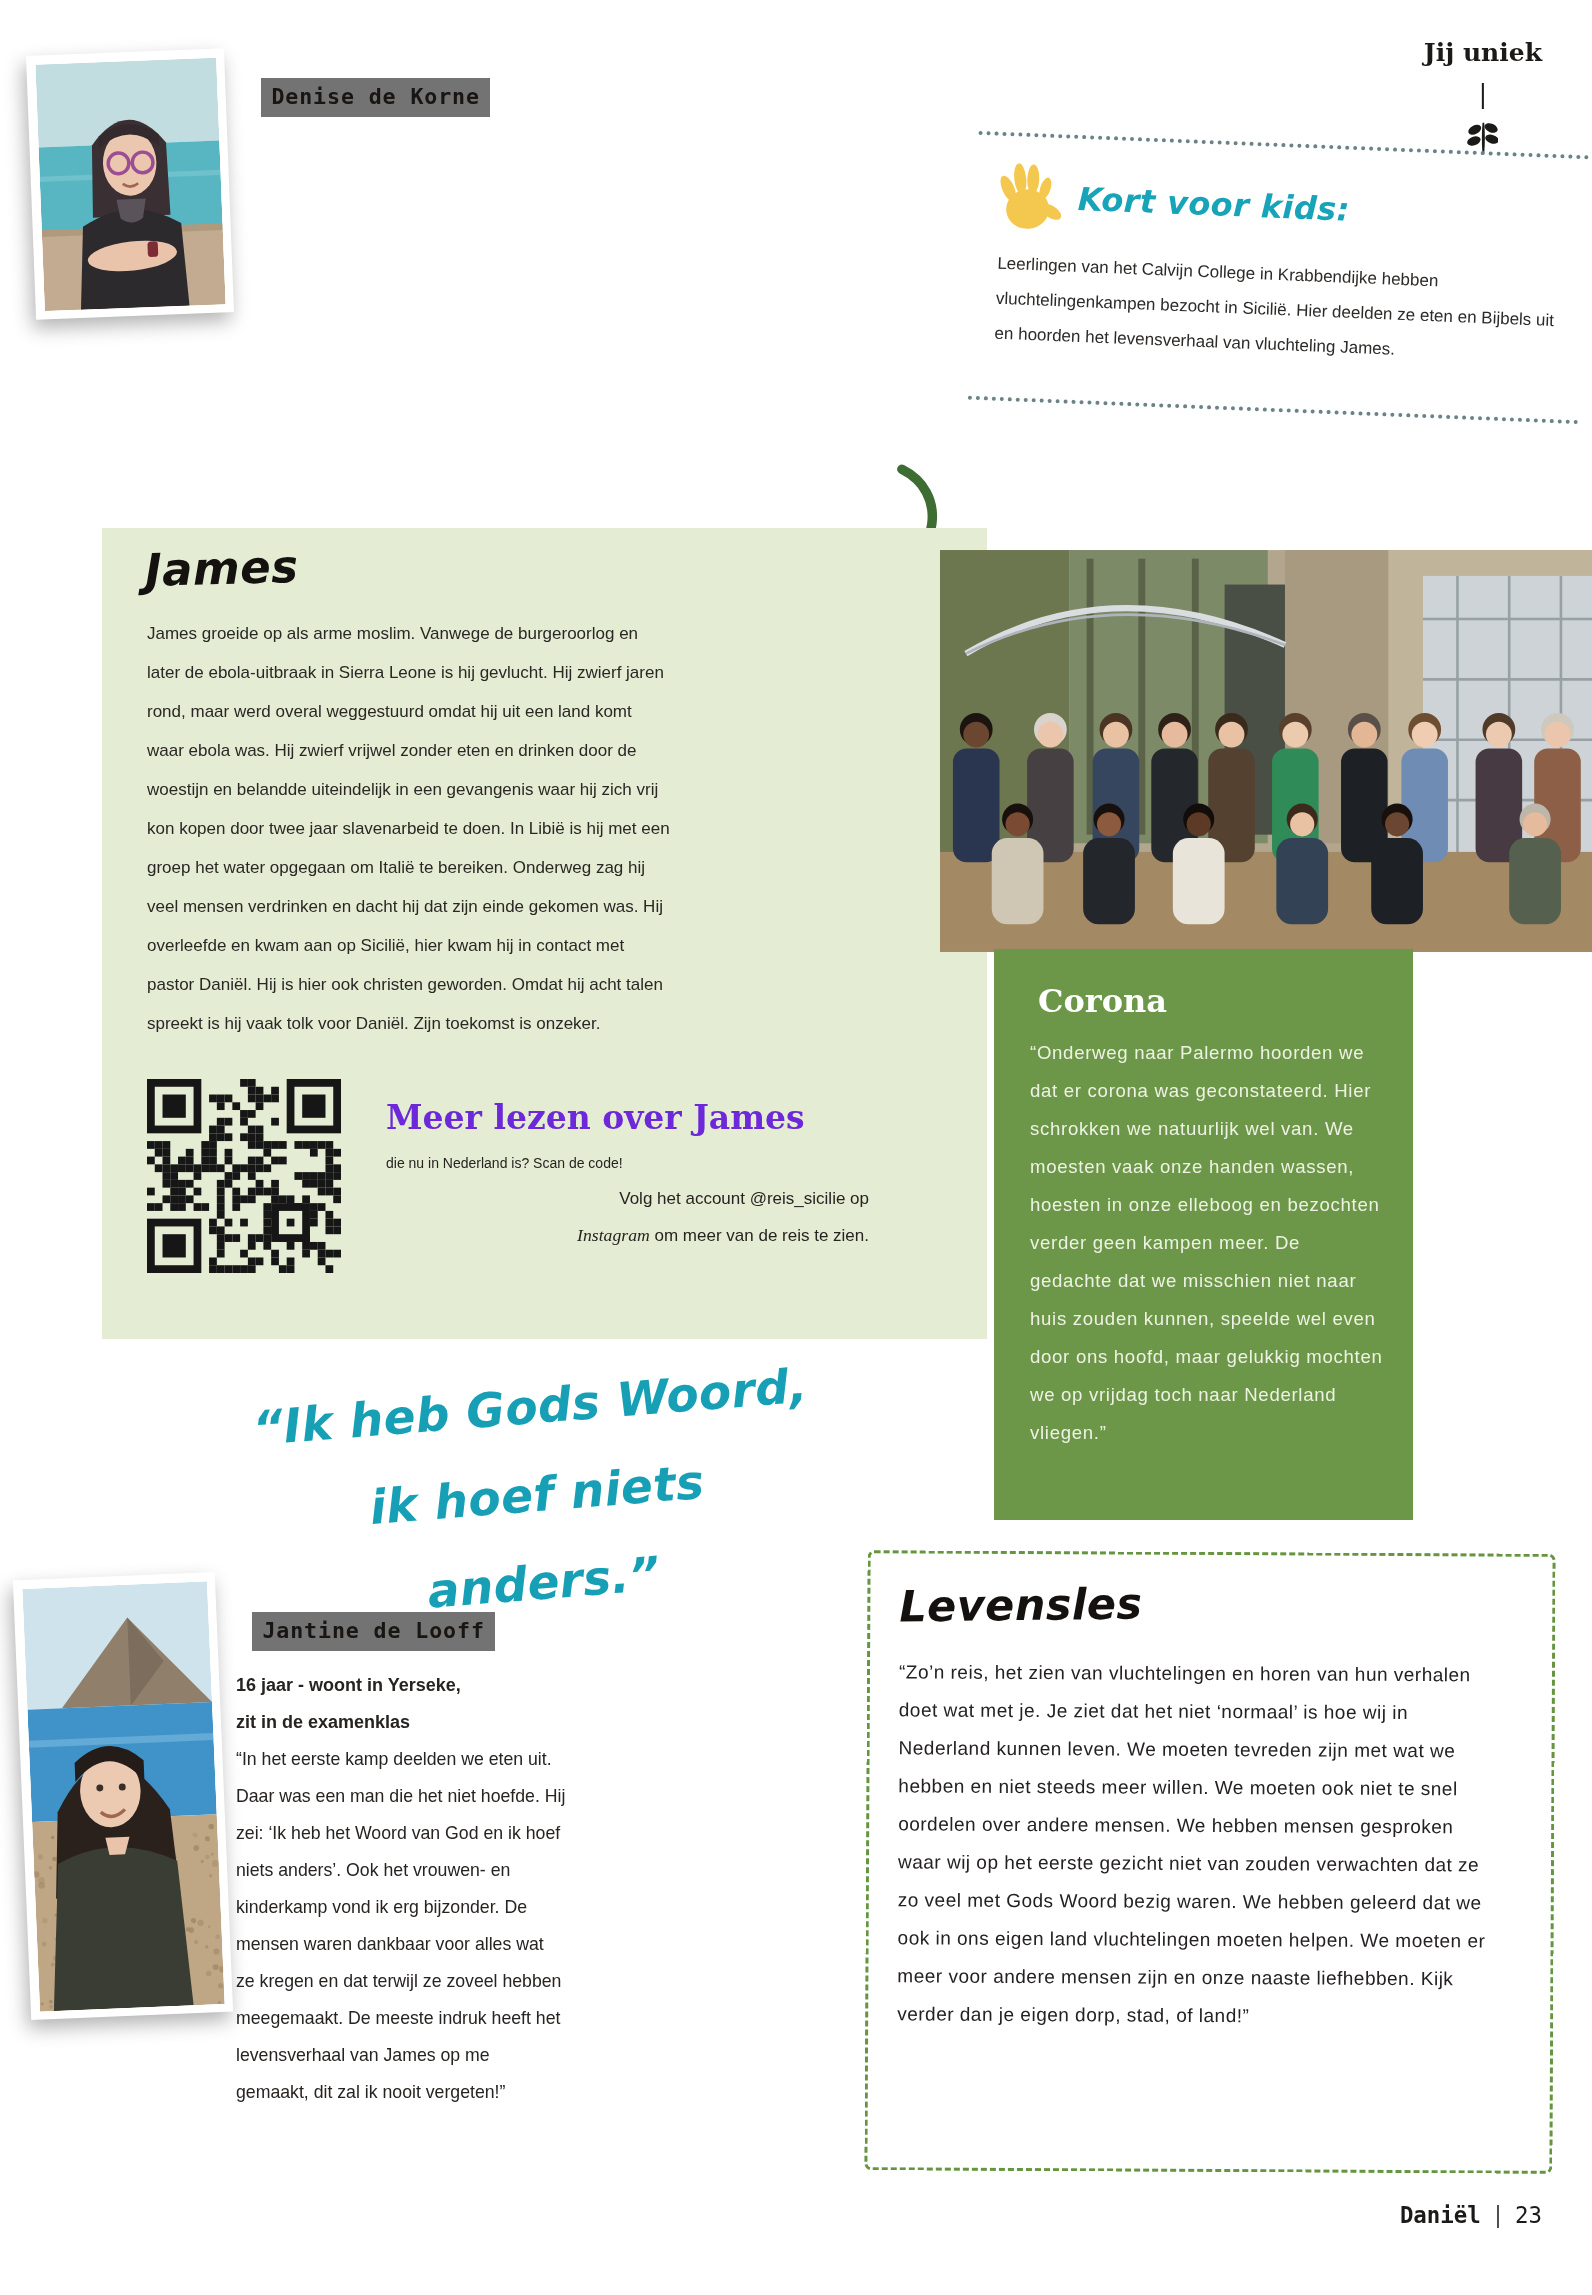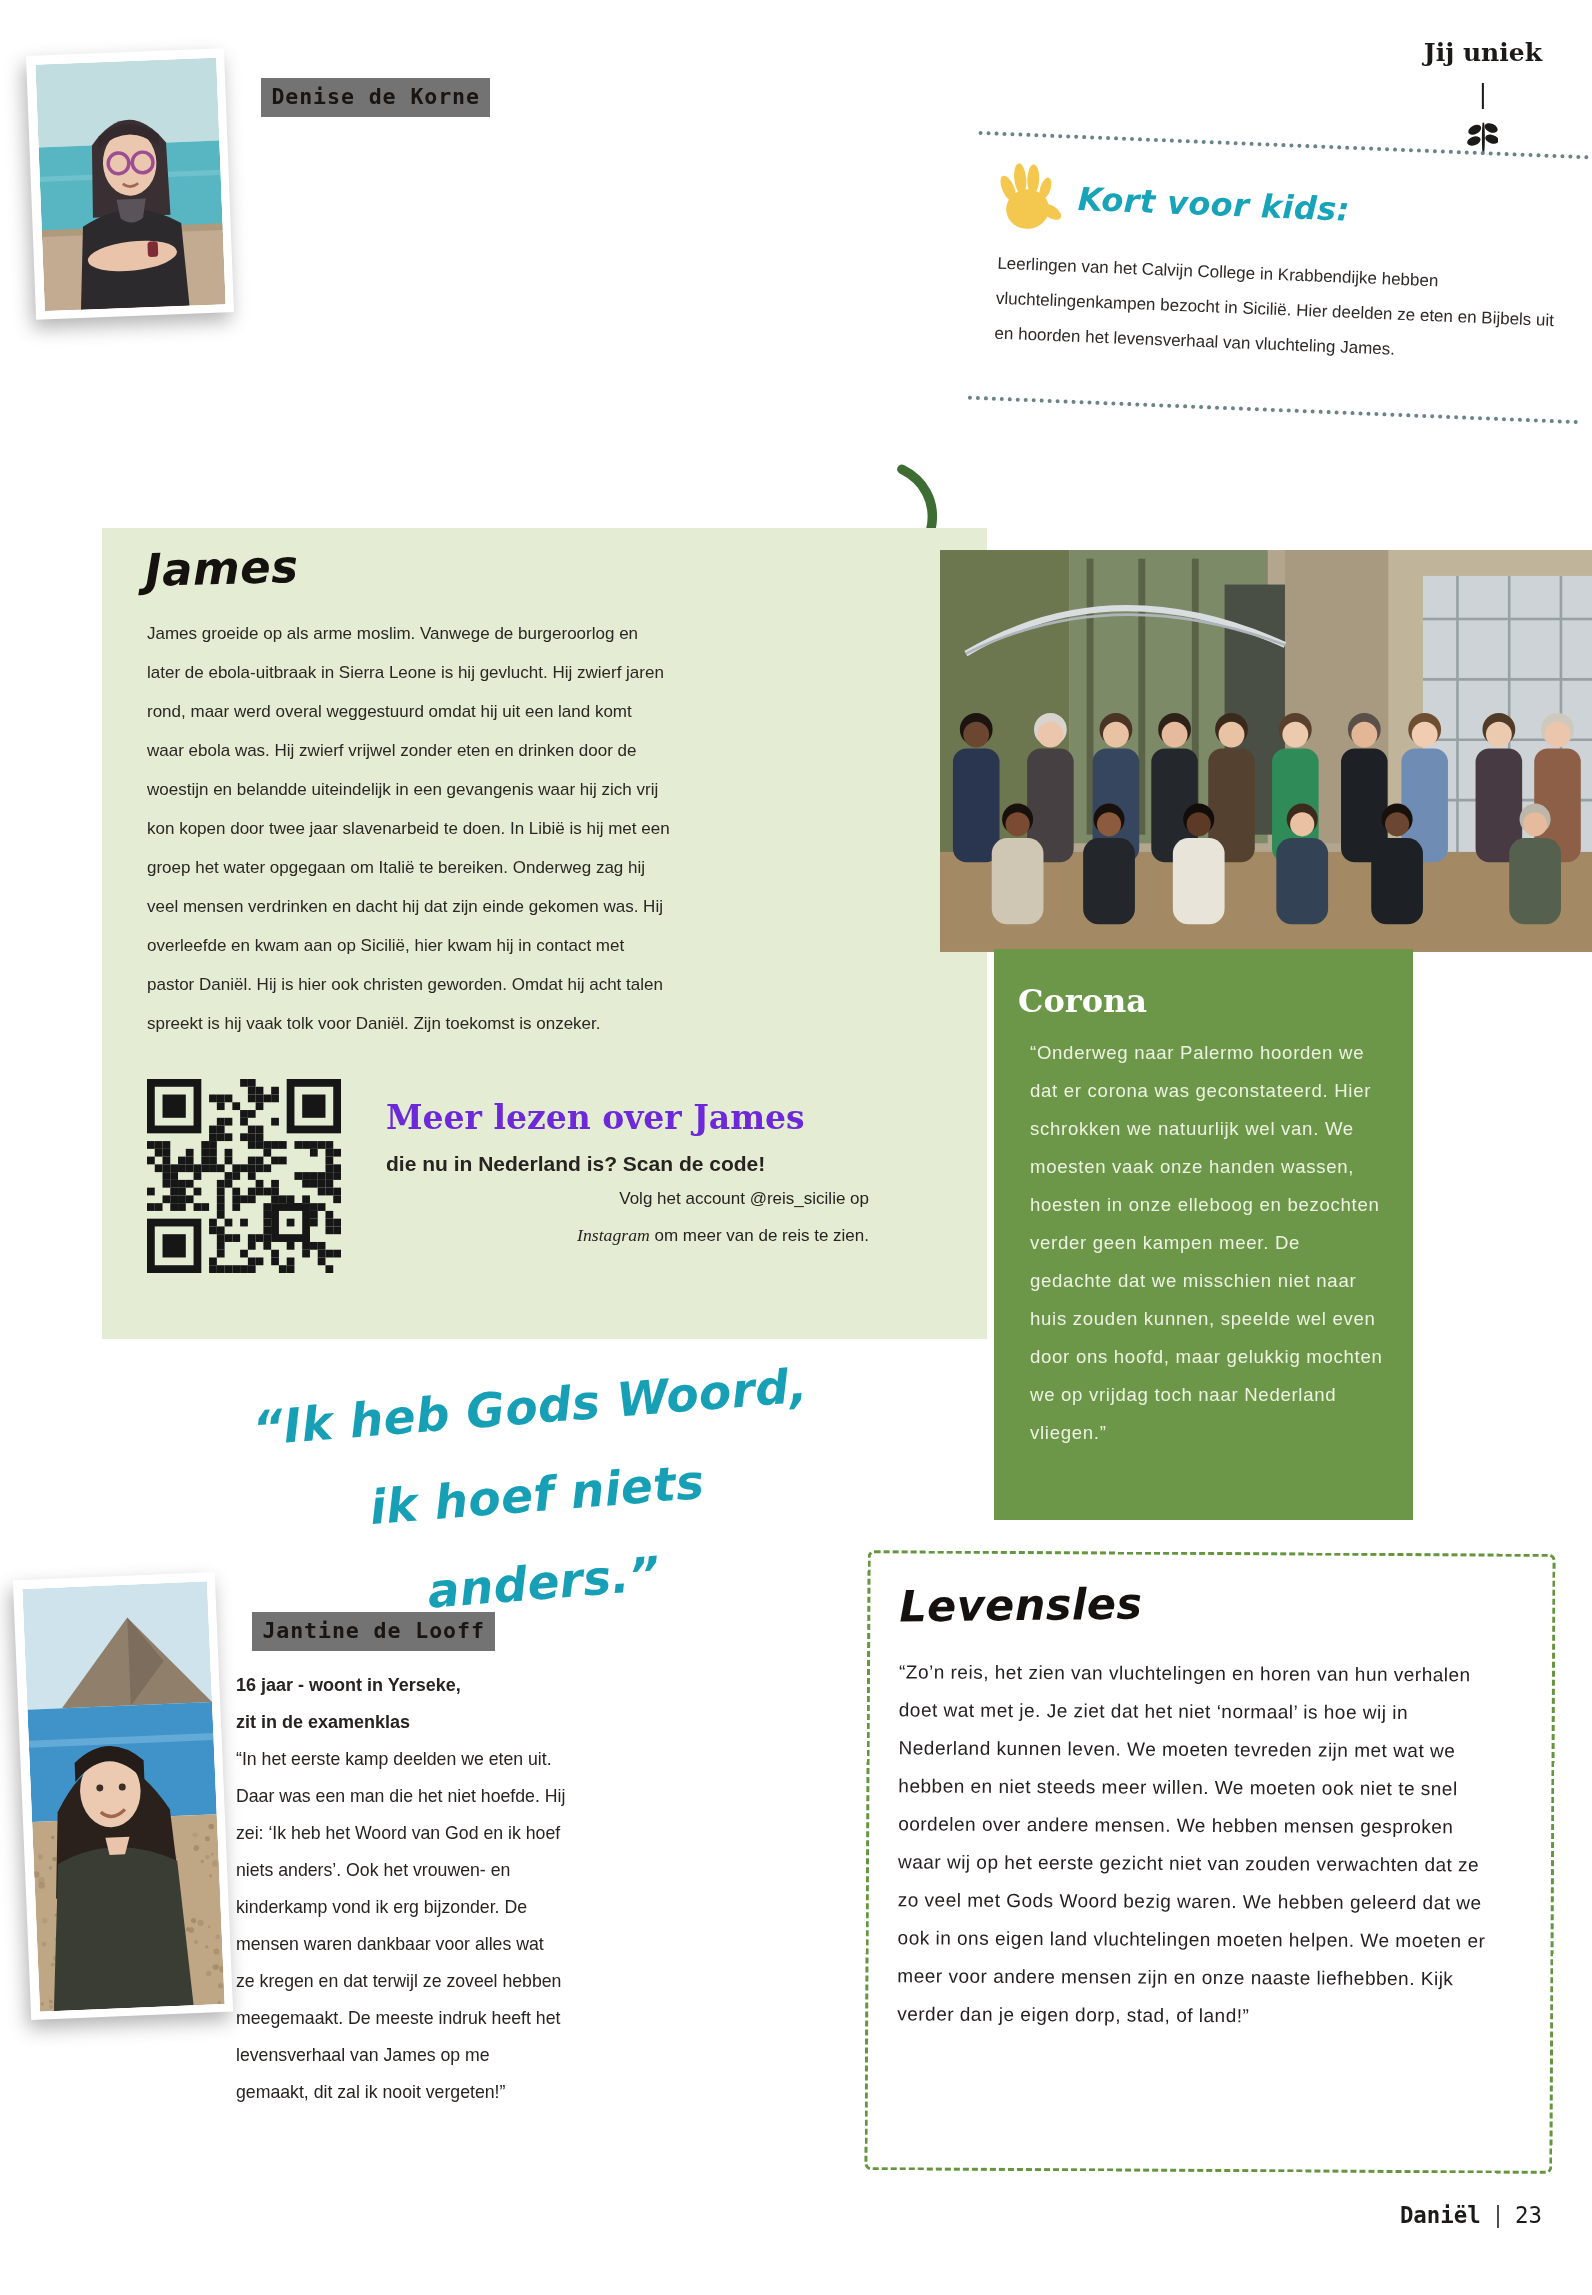--- a/index.html
+++ b/index.html
@@ -39,28 +39,28 @@
   
   .arrow{position:absolute;left:850px;top:459px;}
   
   .james-box{position:absolute;left:102px;top:528px;width:885px;height:811px;background:#e4edd4;}
   .james-title{position:absolute;left:43px;top:14px;margin:0;font-size:45px;color:#14110f;transform:rotate(-1.5deg);}
   .james-body{position:absolute;left:45px;top:86px;width:523px;margin:0;
        font-size:17px;line-height:39px;color:#2a2724;}
   .qr{position:absolute;left:45px;top:551px;width:194px;height:194px;}
   .meer{position:absolute;left:284px;top:570px;width:483px;}
   .meer-title{margin:0;font-family:"DejaVu Serif",serif;font-weight:bold;font-size:33px;color:#6d28d9;}
-  .meer-sub{margin:8.6px 0 0;font-size:21px;font-weight:bold;line-height:35px;}
+  .meer-sub{margin:8.6px 0 0;font-size:14px;font-weight:normal;line-height:35px;}
   .meer-line{margin:0;font-size:17px;line-height:36px;text-align:right;}
   .meer-line .ital{font-style:italic;font-family:"Liberation Serif",serif;font-size:17.7px;}
   
   .group-photo{position:absolute;left:940px;top:550px;width:652px;height:402px;overflow:hidden;}
   
   .corona{position:absolute;left:994px;top:949px;width:419px;height:571px;background:#6d9748;color:#eef2e4;}
-  .corona h3{position:absolute;left:24px;top:33px;margin:0;
+  .corona h3{position:absolute;left:44px;top:33px;margin:0;
        font-family:"DejaVu Serif",serif;font-weight:bold;font-size:32px;color:#ffffff;}
   .corona p{position:absolute;left:36px;top:85px;width:356px;margin:0;
        font-size:18.6px;line-height:38px;letter-spacing:0.7px;}
   
   .pull-quote{position:absolute;left:250px;top:1363px;width:574px;transform:rotate(-4.5deg);
        text-align:center;color:#17a0b5;font-size:47px;line-height:88px;}
   
   .jantine-text{position:absolute;left:236px;top:1596px;width:330px;}
   .jantine-text .intro{margin:15.5px 0 0;font-size:18px;line-height:37px;font-weight:bold;}
   .jantine-text .quote{margin:0;font-size:17.7px;line-height:37px;}

